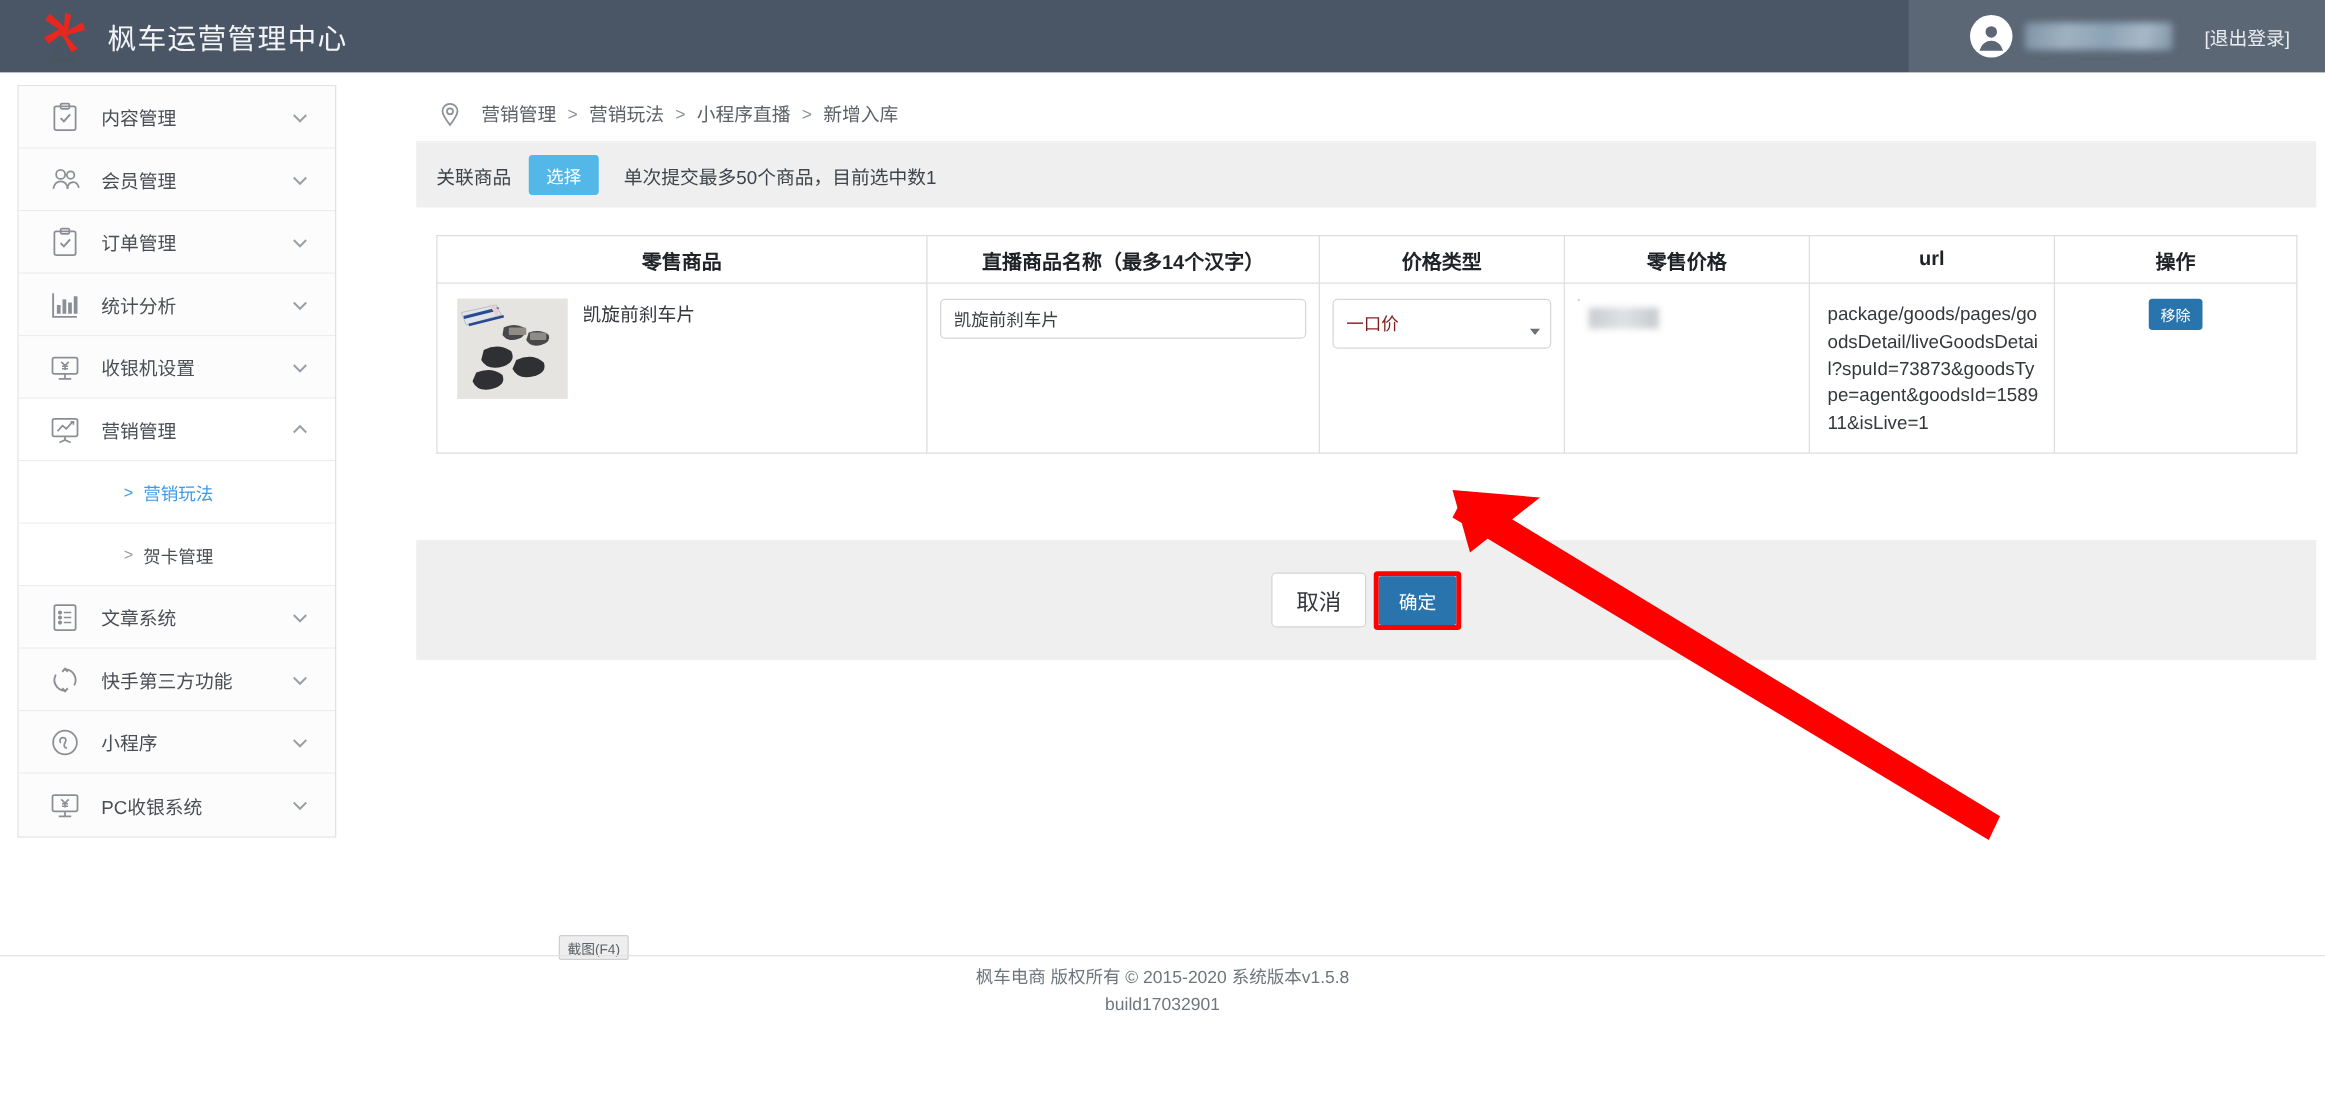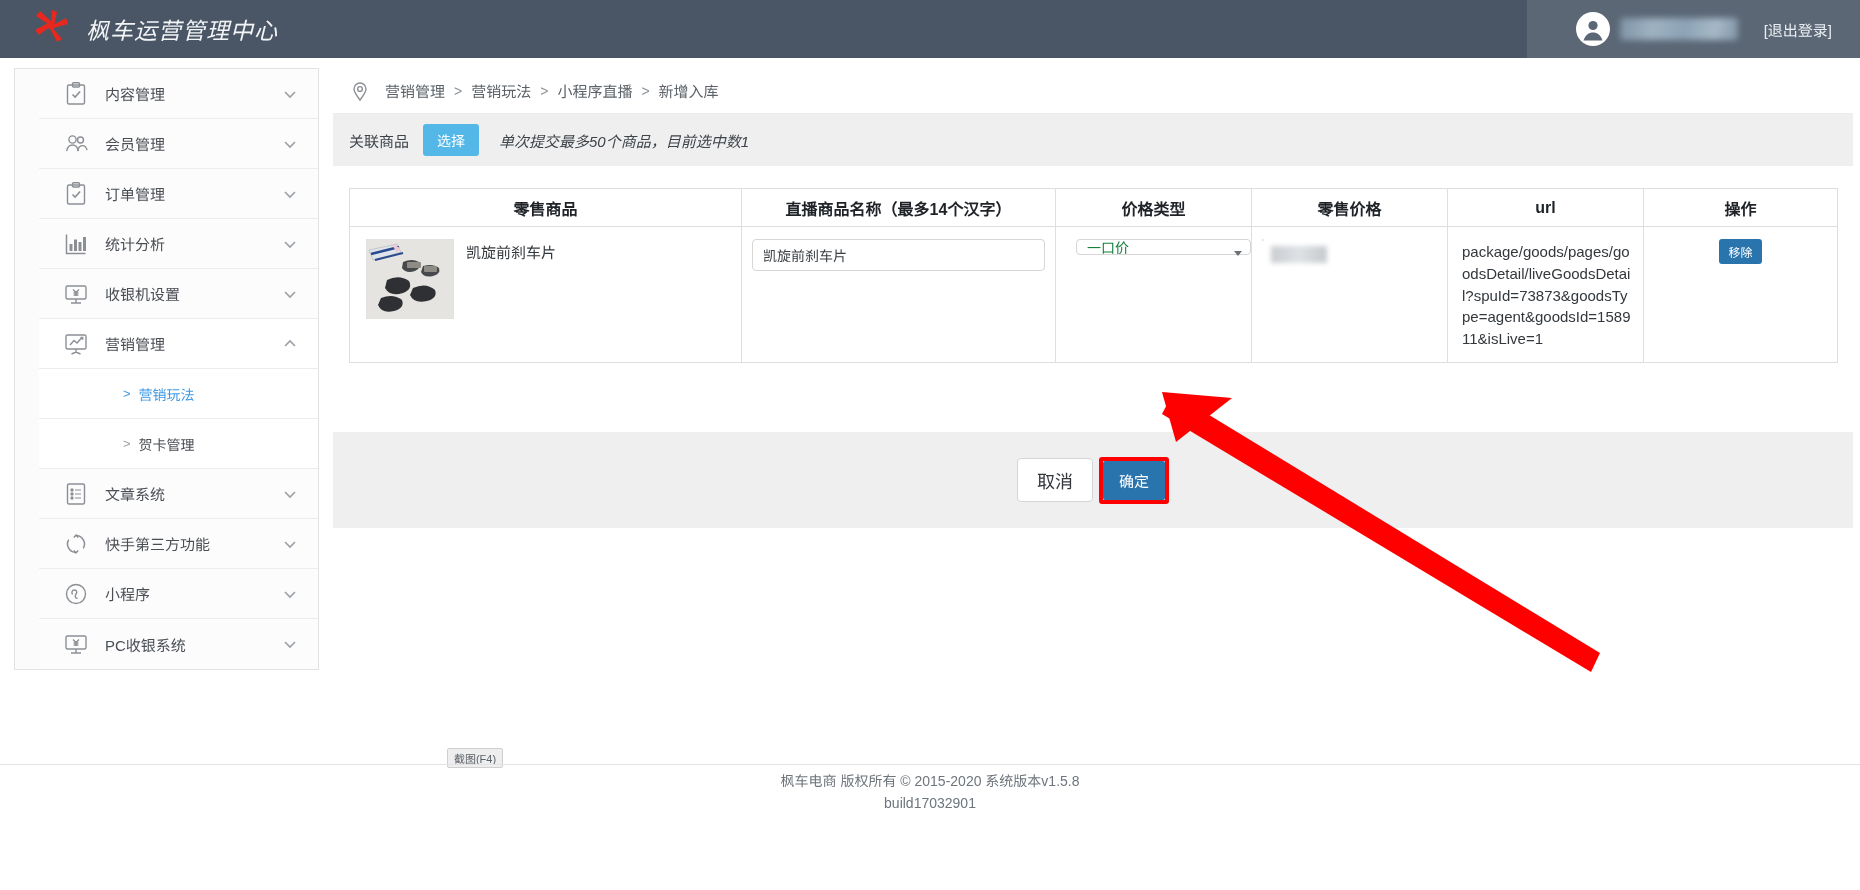--- a/index.html
+++ b/index.html
@@ -11,43 +11,43 @@
     overflow: hidden;
   }
   .page { position: relative; width: 1860px; height: 890px; background: #fff; }
 
   
   .topbar {
     position: absolute; top: 0; left: 0; width: 1860px; height: 58px;
     background: #4e5a67; display: flex; align-items: center;
   }
   .topbar-left { width: 1527px; height: 58px; display: flex; align-items: center;
-    background: #4a5666; padding-left: 30px; font-style: italic; }
+    background: #4a5666; padding-left: 30px; }
   .logo-mark { width: 42px; height: 44px; position: relative; margin-right: 14px; flex: none; }
   .logo-mark svg { display:block; }
   .app-title { color: #f2f4f6; font-size: 23px; letter-spacing: 1px; font-weight: 400; }
   .topbar-right { flex: 1; height: 58px; display: flex; align-items: center;
     justify-content: flex-end; padding-right: 28px; background: #5b6775; }
   .avatar { width: 34px; height: 34px; border-radius: 50%; background: #fff;
     display:flex; align-items:center; justify-content:center; margin-right: 10px; flex:none;}
   .avatar svg { display:block; }
   .user-name-blur {
     width: 118px; height: 22px; border-radius: 3px;
     background: linear-gradient(100deg,#7e93a6 0%, #9fb2c2 28%, #8ca3b6 55%, #a8b9c7 80%, #8196a8 100%);
     filter: blur(3px); margin-right: 26px;
   }
   .logout { color: #e9edf1; font-size: 15px; white-space: nowrap; cursor: pointer; }
 
   
   .body-wrap { position: absolute; top: 58px; left: 0; width: 1860px; height: 832px; background: #fff; }
 
   
   .sidebar {
-    position: absolute; left: 14px; top: 10px; width: 305px;
-    background: #fbfbfb; border: 1px solid #e2e2e2; padding-left: 24px;
+    position: absolute; left: 14px; top: 10px; width: 255px;
+    background: #fbfbfb; border: 1px solid #e2e2e2;
   }
   .nav-item {
     height: 50px; display: flex; align-items: center; padding: 0 20px 0 24px;
     border-bottom: 1px solid #ececec; cursor: pointer; background: #fcfcfc;
   }
   .nav-item:last-child { border-bottom: none; }
   .nav-ico { width: 26px; height: 26px; flex: none; margin-right: 16px; color: #8b8f95; }
   .nav-ico svg { display: block; }
   .nav-label { font-size: 15px; color: #4a4f55; flex: 1; }
   .chev { width: 16px; height: 16px; color: #9aa0a6; flex: none; }
@@ -78,21 +78,21 @@
   .assoc-bar {
     position: absolute; left: 0; top: 56px; width: 1520px; height: 52px;
     background: #efefef; display: flex; align-items: center; padding-left: 16px;
   }
   .assoc-label { font-size: 15px; color: #3e444a; margin-right: 14px; }
   .btn-select {
     background: #53b7e8; color: #fff; font-size: 14px;
     padding: 6px 14px; border: none; border-radius: 3px; cursor: pointer;
     margin-right: 20px;
   }
-  .assoc-hint { font-size: 15px; color: #3e444a; font-style: italic; }
+  .assoc-hint { font-size: 15px; color: #3e444a; }
 
   .table-panel {
     position: absolute; left: 0; top: 112px; width: 1520px; height: 262px;
     background: #fff; padding: 18px 16px 0 16px;
   }
   table.goods {
     width: 1488px; border-collapse: collapse; table-layout: fixed;
     border: 1px solid #14b8a6;
   }
   table.goods th {
@@ -114,24 +114,24 @@
   .prod-thumb svg { display:block; }
   .prod-name { font-size: 15px; color: #33383d; padding-top: 4px; line-height: 1.3; }
 
   .text-input {
     width: 100%; height: 32px; border: 1px solid #d6d6d6; border-radius: 4px;
     padding: 0 10px; font-size: 14px; color: #3b4045; background: #fff;
     font-family: "Liberation Sans", sans-serif; outline: none;
   }
   .sel-wrap { position: relative; width: 100%; }
   select.price-type {
-    width: 100%; height: 16px; border: 1px solid #d6d6d6; border-radius: 4px;
-    padding: 0 26px 0 10px; font-size: 14px; color: #15803d; background: #fff;
+    width: 100%; height: 40px; border: 1px solid #d6d6d6; border-radius: 4px;
+    padding: 0 26px 0 10px; font-size: 14px; color: #7f1d1d; background: #fff;
     -webkit-appearance: none; appearance: none; outline: none;
-    font-family: "Liberation Sans", sans-serif; cursor: pointer; margin-left: 10px;
+    font-family: "Liberation Sans", sans-serif; cursor: pointer;
   }
   .sel-caret {
     position: absolute; right: 9px; top: 12px; width: 0; height: 0;
     border-left: 4px solid transparent; border-right: 4px solid transparent;
     border-top: 5px solid #6b7076; pointer-events: none;
   }
   .price-blur-wrap { position: relative; width: 100%; height: 32px; }
   .price-input-bg {
     position: absolute; inset: 0; border: 1px solid #d6d6d6; border-radius: 4px; background: #fff;
   }

